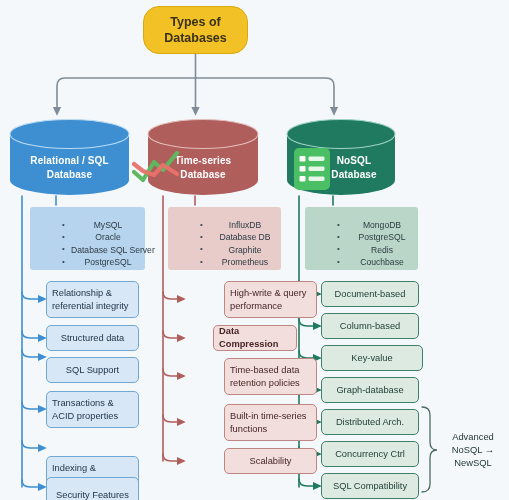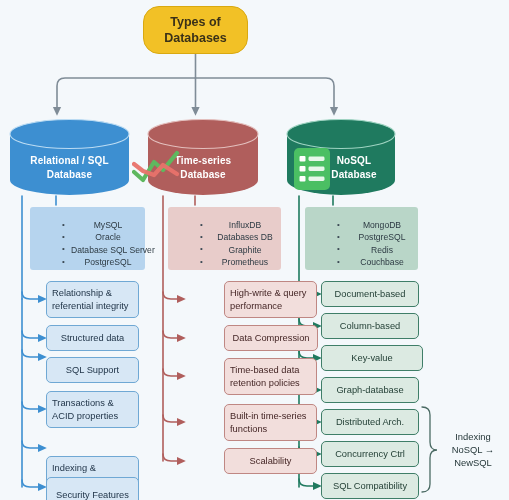--- a/index.html
+++ b/index.html
@@ -186,21 +186,21 @@
       <li>MySQL</li>
       <li>Oracle</li>
       <li>Database SQL Server</li>
       <li>PostgreSQL</li>
     </ul>
   </div>
 
   <div class="listbox" id="list-ts">
     <ul>
       <li>InfluxDB</li>
-      <li>Databases DB</li>
+      <li>Database DB</li>
       <li>Graphite</li>
       <li>Prometheus</li>
     </ul>
   </div>
 
   <div class="listbox" id="list-nosql">
     <ul>
       <li>MongoDB</li>
       <li>PostgreSQL</li>
       <li>Redis</li>
@@ -209,32 +209,32 @@
   </div>
 
   <div class="fbox sql" style="left:46px; top:281px; width:93px; height:37px;">Relationship &amp; referential integrity</div>
   <div class="fbox sql" style="left:46px; top:325px; width:93px; height:26px;">Structured data</div>
   <div class="fbox sql" style="left:46px; top:357px; width:93px; height:26px;">SQL Support</div>
   <div class="fbox sql" style="left:46px; top:391px; width:93px; height:37px;">Transactions &amp; ACID properties</div>
   <div class="fbox sql" style="left:46px; top:456px; width:93px; height:37px;">Indexing &amp; Optimization</div>
   <div class="fbox sql" style="left:46px; top:477px; width:93px; height:37px;">Security Features</div>
 
   <div class="fbox ts" style="left:185px; top:281px; width:93px; height:37px;">High-write &amp; query performance</div>
-  <div class="fbox ts" style="left:185px; top:325px; width:94px; height:26px;">Data Compression</div>
+  <div class="fbox ts" style="left:174px; top:325px; width:84px; height:26px;font-weight:bold;">Data Compression</div>
   <div class="fbox ts" style="left:185px; top:358px; width:93px; height:37px;">Time-based data retention policies</div>
   <div class="fbox ts" style="left:185px; top:404px; width:93px; height:37px;">Built-in time-series functions</div>
   <div class="fbox ts" style="left:185px; top:448px; width:93px; height:26px;">Scalability</div>
 
   <div class="fbox nosql" style="left:321px; top:281px; width:98px; height:26px;">Document-based</div>
   <div class="fbox nosql" style="left:321px; top:313px; width:98px; height:26px;">Column-based</div>
   <div class="fbox nosql" style="left:321px; top:345px; width:102px; height:26px;">Key-value</div>
   <div class="fbox nosql" style="left:321px; top:377px; width:98px; height:26px;">Graph-database</div>
   <div class="fbox nosql" style="left:321px; top:409px; width:98px; height:26px;">Distributed Arch.</div>
   <div class="fbox nosql" style="left:321px; top:441px; width:98px; height:26px;">Concurrency Ctrl</div>
   <div class="fbox nosql" style="left:321px; top:473px; width:98px; height:26px;">SQL Compatibility</div>
 
   <div id="brace-label">
-    <div>Indexing</div>
+    <div>Advanced</div>
     <div>NoSQL →</div>
     <div>NewSQL</div>
   </div>
 
 </div>
 
 </body></html>

